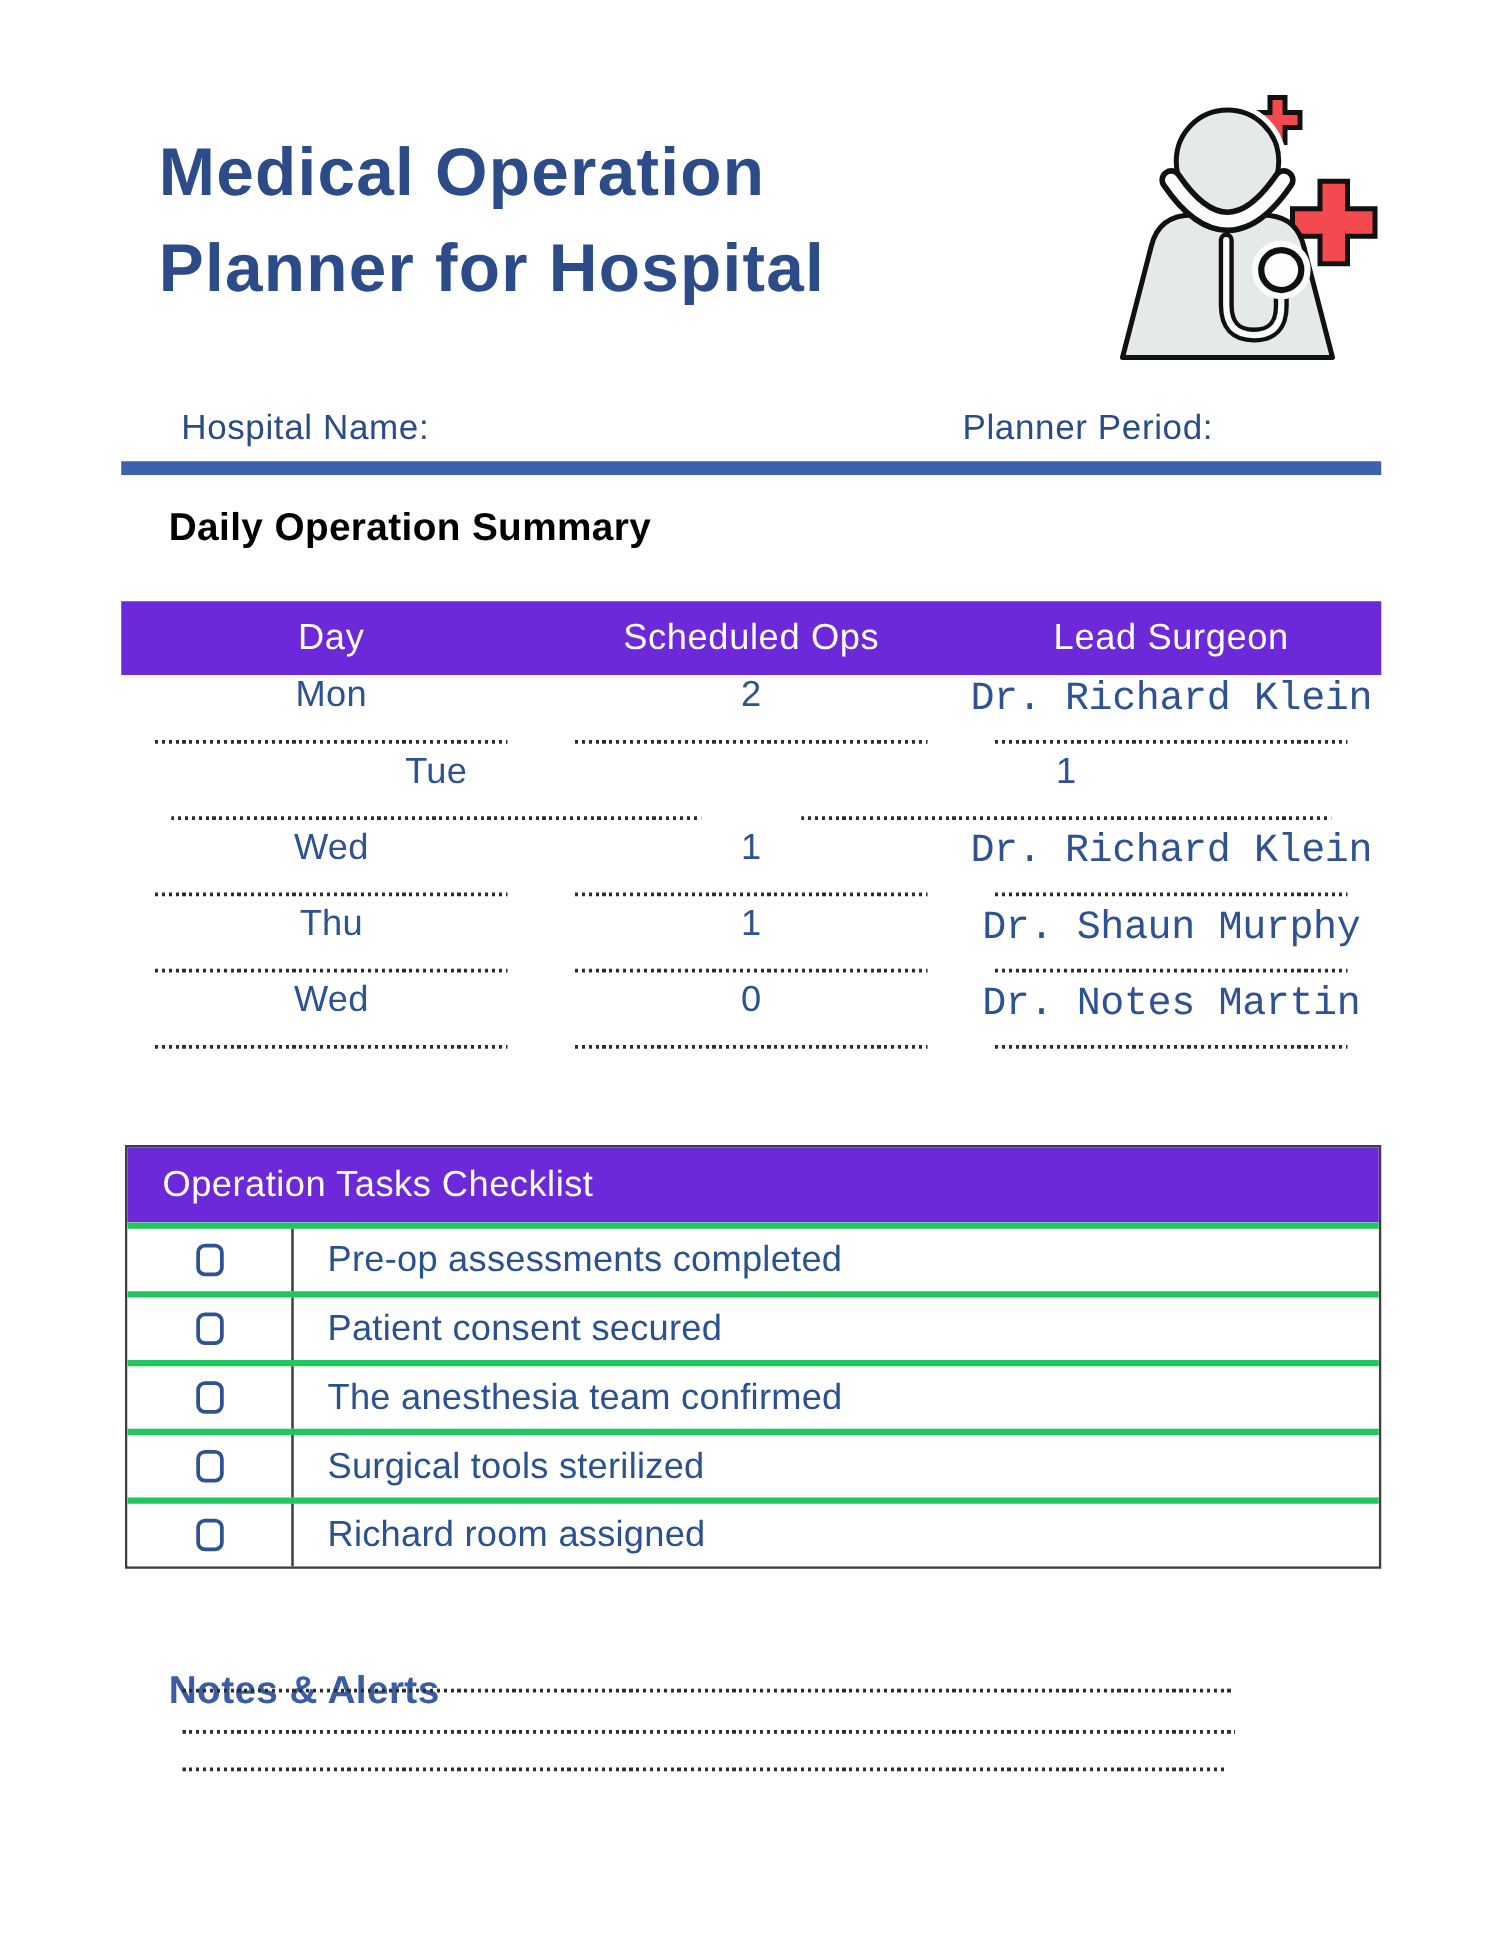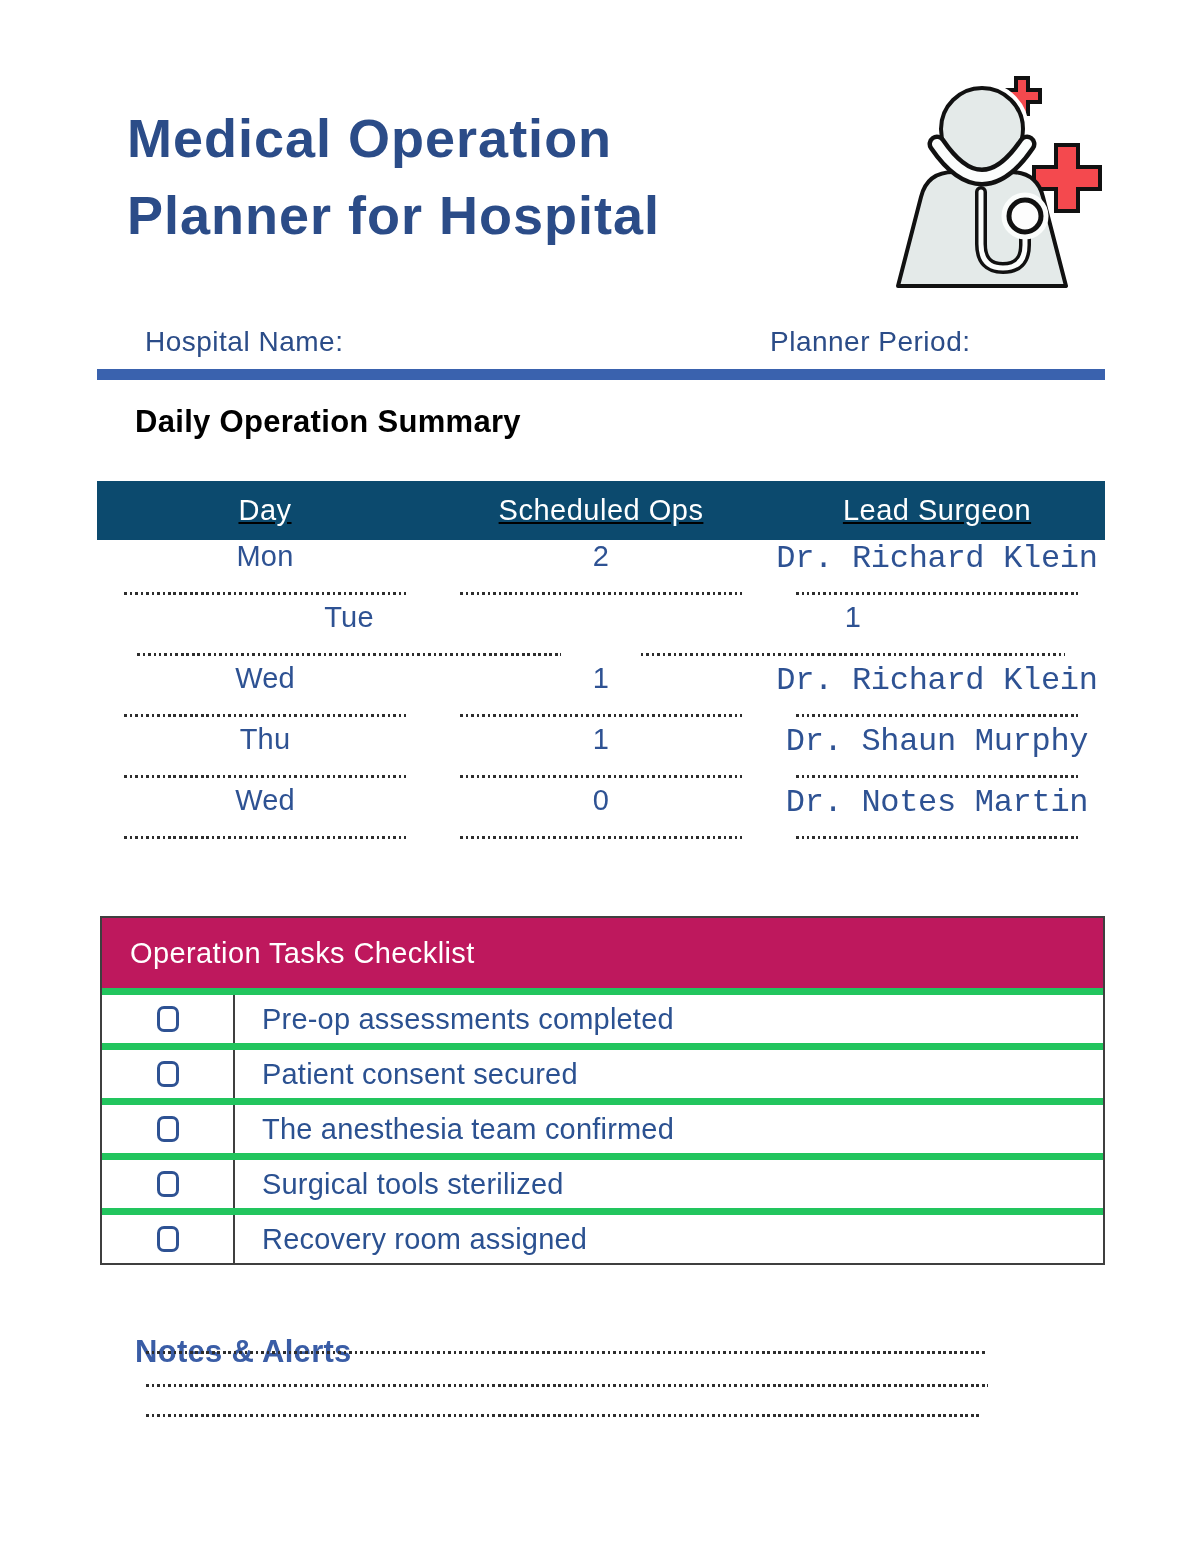--- a/index.html
+++ b/index.html
@@ -38,23 +38,22 @@
     width:1008px; height:11px; background:#3a62ae;
   }
 
   
   .summary-heading {
     position:absolute; left:135px; top:404px;
     font-size:31px; font-weight:700; letter-spacing:.3px; color:#000000;
   }
   .sum-table { position:absolute; left:97px; top:481px; width:1008px; }
   .sum-head {
-    display:flex; height:59px; background:#0c4a6e;
+    display:flex; height:59px; background:#6d28d9;
     align-items:center;
-    text-decoration:underline;
   }
   .sum-head .hc {
     flex:1; text-align:center; color:#ffffff;
     font-size:29px; font-weight:500; letter-spacing:.5px;
   }
   .sum-row { display:flex; height:61px; }
   .sum-cell {
     flex:1; display:flex; flex-direction:column;
     align-items:center; justify-content:space-between;
     padding-bottom:6px;
@@ -68,26 +67,26 @@
     height:3px; width:84%;
     background-image:repeating-linear-gradient(to right,#2d2d2d 0 2.5px,transparent 2.5px 5.5px);
   }
 
   
   .check-table {
     position:absolute; left:100px; top:916px; width:1005px;
     border:2px solid #3f3f3f;
   }
   .check-head {
-    height:70px; background:#be185d; color:#ffffff;
+    height:60px; background:#6d28d9; color:#ffffff;
     font-size:29px; font-weight:500; letter-spacing:.4px;
     display:flex; align-items:center; padding-left:28px;
   }
   .check-row {
-    display:flex; height:55px; border-top:7px solid #22c55e;
+    display:flex; height:55px; border-top:5px solid #22c55e;
     background:#ffffff;
   }
   .check-box-cell {
     width:133px; flex:0 0 133px;
     border-right:2px solid #3f3f3f;
     display:flex; align-items:center; justify-content:center;
   }
   .checkbox {
     width:22px; height:26px;
     border:3px solid #2e5293; border-radius:7px;
@@ -271,21 +270,21 @@
       <div class="check-label-cell">
         <span class="check-label">Surgical tools sterilized</span>
       </div>
     </div>
 
     <div class="check-row">
       <div class="check-box-cell">
         <span class="checkbox"></span>
       </div>
       <div class="check-label-cell">
-        <span class="check-label">Recovery room assigned</span>
+        <span class="check-label">Richard room assigned</span>
       </div>
     </div>
   </div>
 
   <h2 class="notes-heading">Notes &amp; Alerts</h2>
   <div class="note-line l1"></div>
   <div class="note-line l2"></div>
   <div class="note-line l3"></div>
 
 </div>

